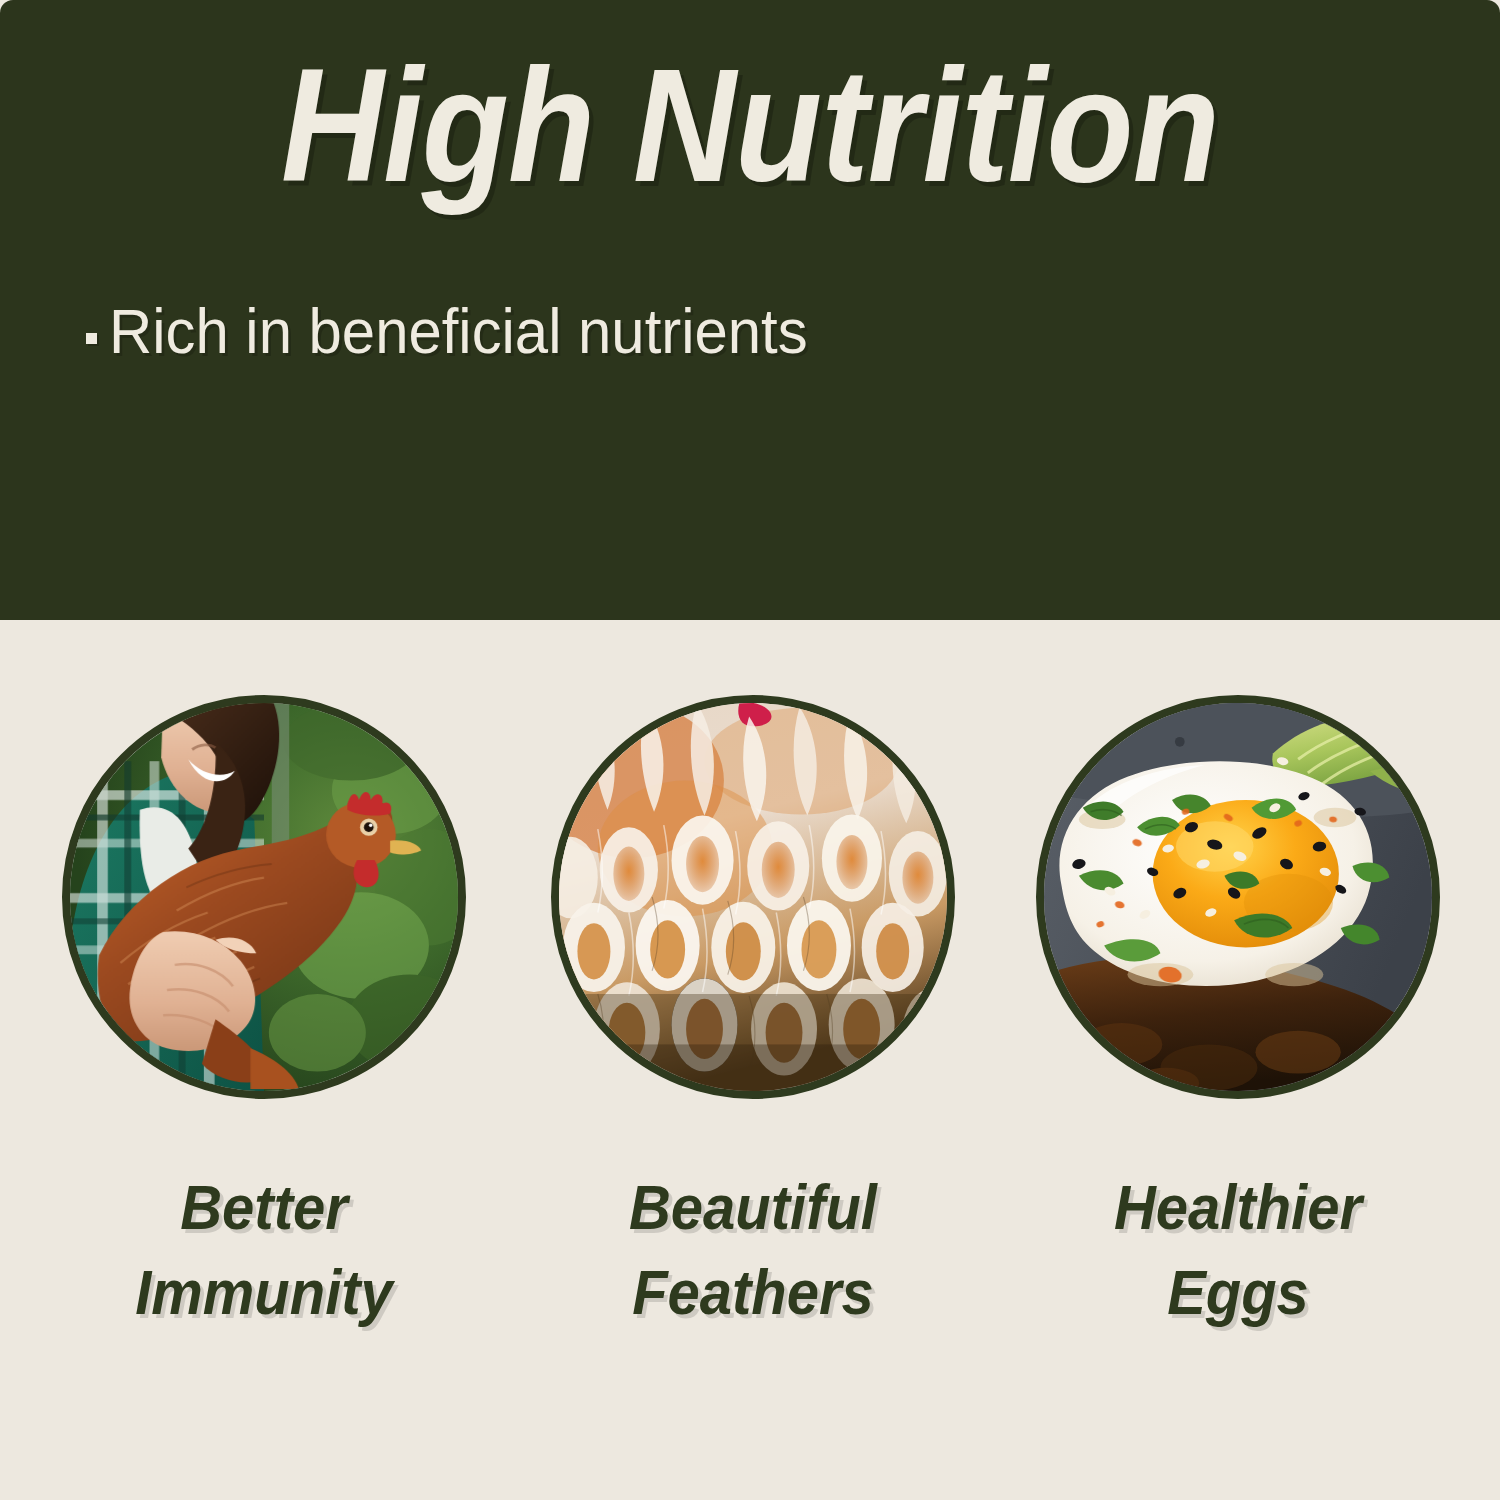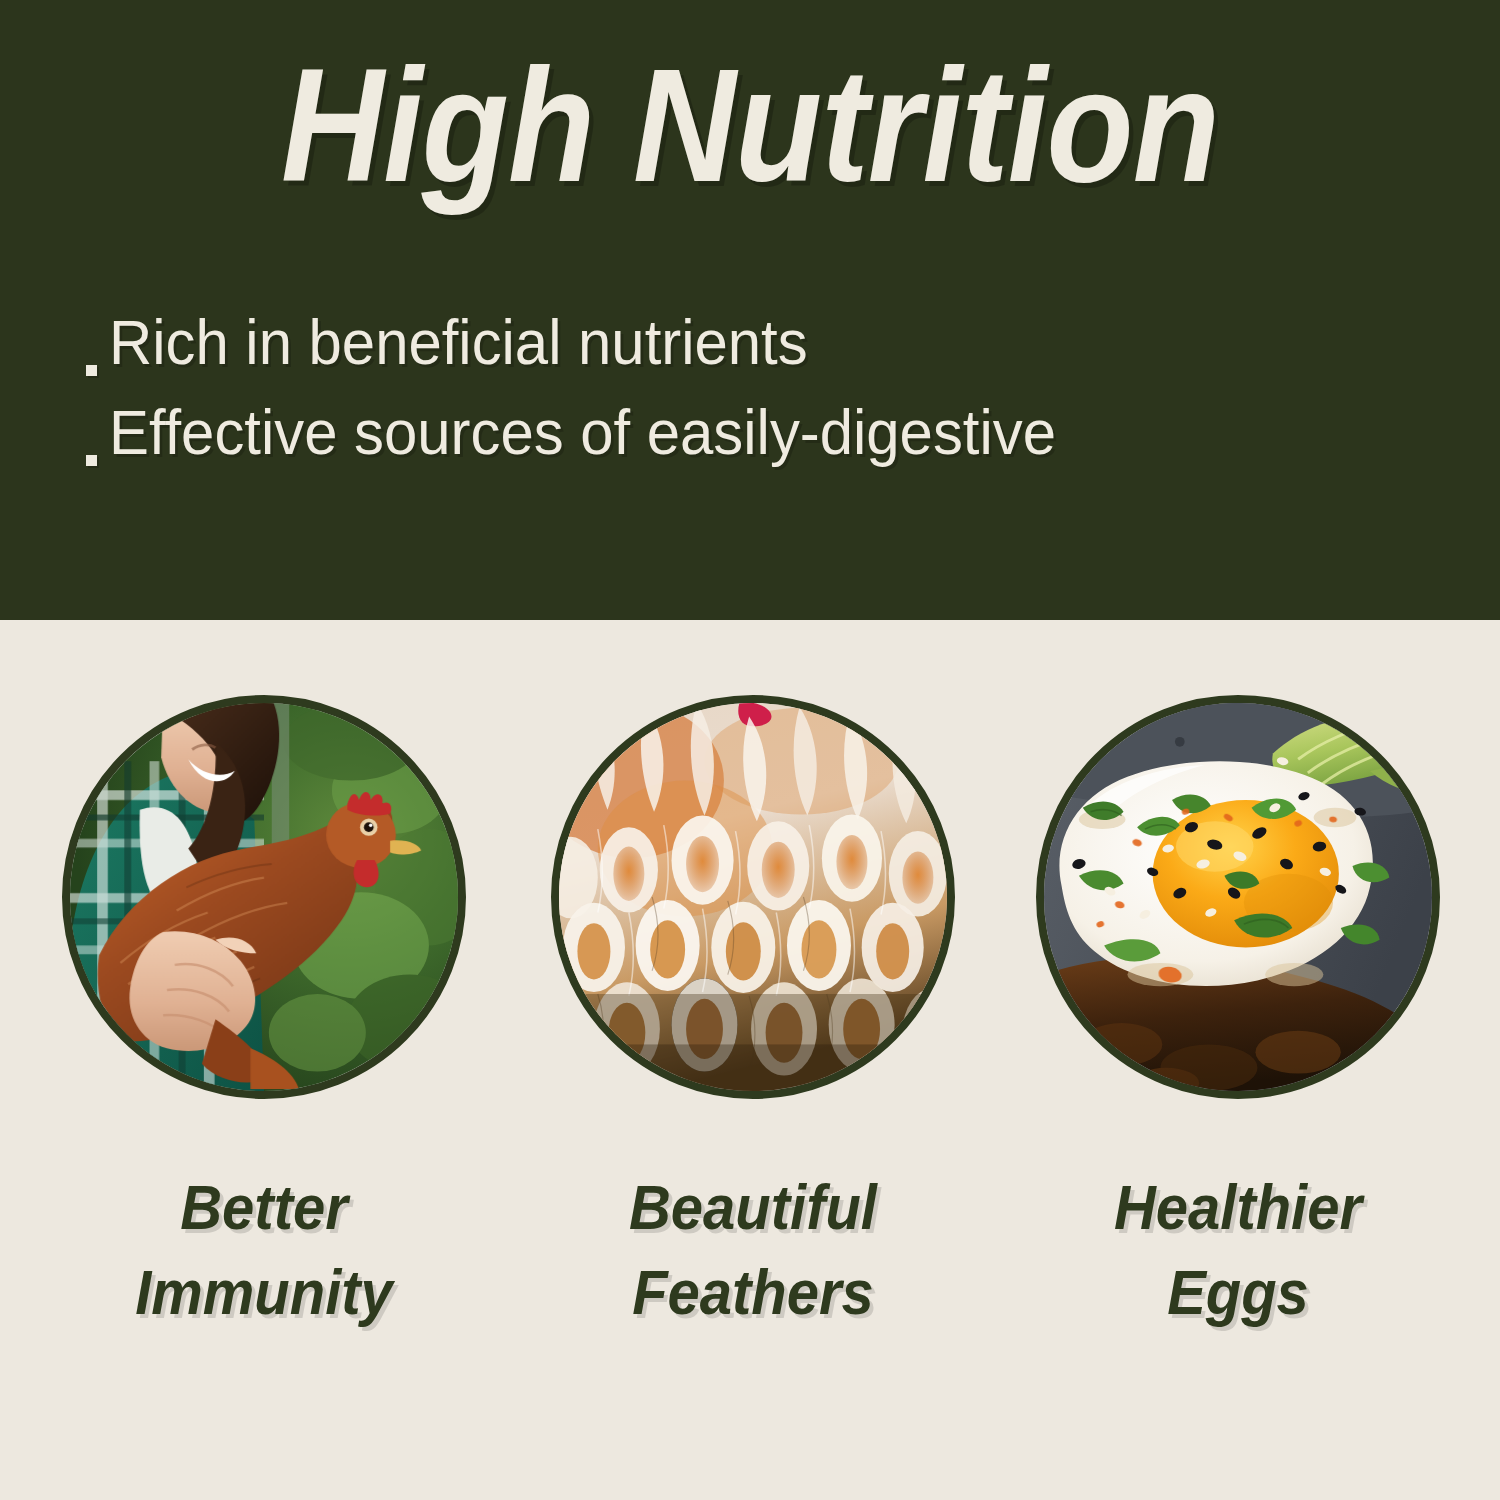--- a/index.html
+++ b/index.html
@@ -11,20 +11,21 @@
     height: 1500px;
     font-family: "Liberation Sans", sans-serif;
     background: #EDE8DF;
     overflow: hidden;
   }
   .page {
     position: relative;
     width: 1500px;
     height: 1500px;
     overflow: hidden;
+    border-radius: 13px;
   }
 
   
   .hero {
     position: absolute;
     left: 0;
     top: 0;
     width: 1500px;
     height: 657px;
     background: #2C351C;
@@ -49,21 +50,21 @@
   }
 
   .bullets {
     position: absolute;
     left: 86px;
     top: 286px;
     width: 1340px;
   }
   .bullet-row {
     display: flex;
-    align-items: flex-end;
+    align-items: center;
     height: 90px;
   }
   .bullet-marker {
     width: 11px;
     height: 11px;
     background: #EFEBE0;
     margin-top: 15px;
     margin-right: 12px;
     flex: 0 0 auto;
     box-shadow: 2px 2px 0 rgba(0,0,0,0.18);
@@ -137,24 +138,20 @@
 
     <div class="hero-title">High Nutrition</div>
 
     <div class="bullets">
 
       <div class="bullet-row">
         <span class="bullet-marker"></span>
         <span class="bullet-text">Rich in beneficial nutrients</span>
       </div>
 
-      <div class="bullet-row">
-        <span class="bullet-marker"></span>
-        <span class="bullet-text">Effective sources of easily-digestive</span>
-      </div>
 
 
     </div>
   </div>
 
   <div class="features">
 
     <div class="feature feature-1">
       <div class="circle">
         <svg viewBox="0 0 400 400" preserveAspectRatio="xMidYMid slice">

